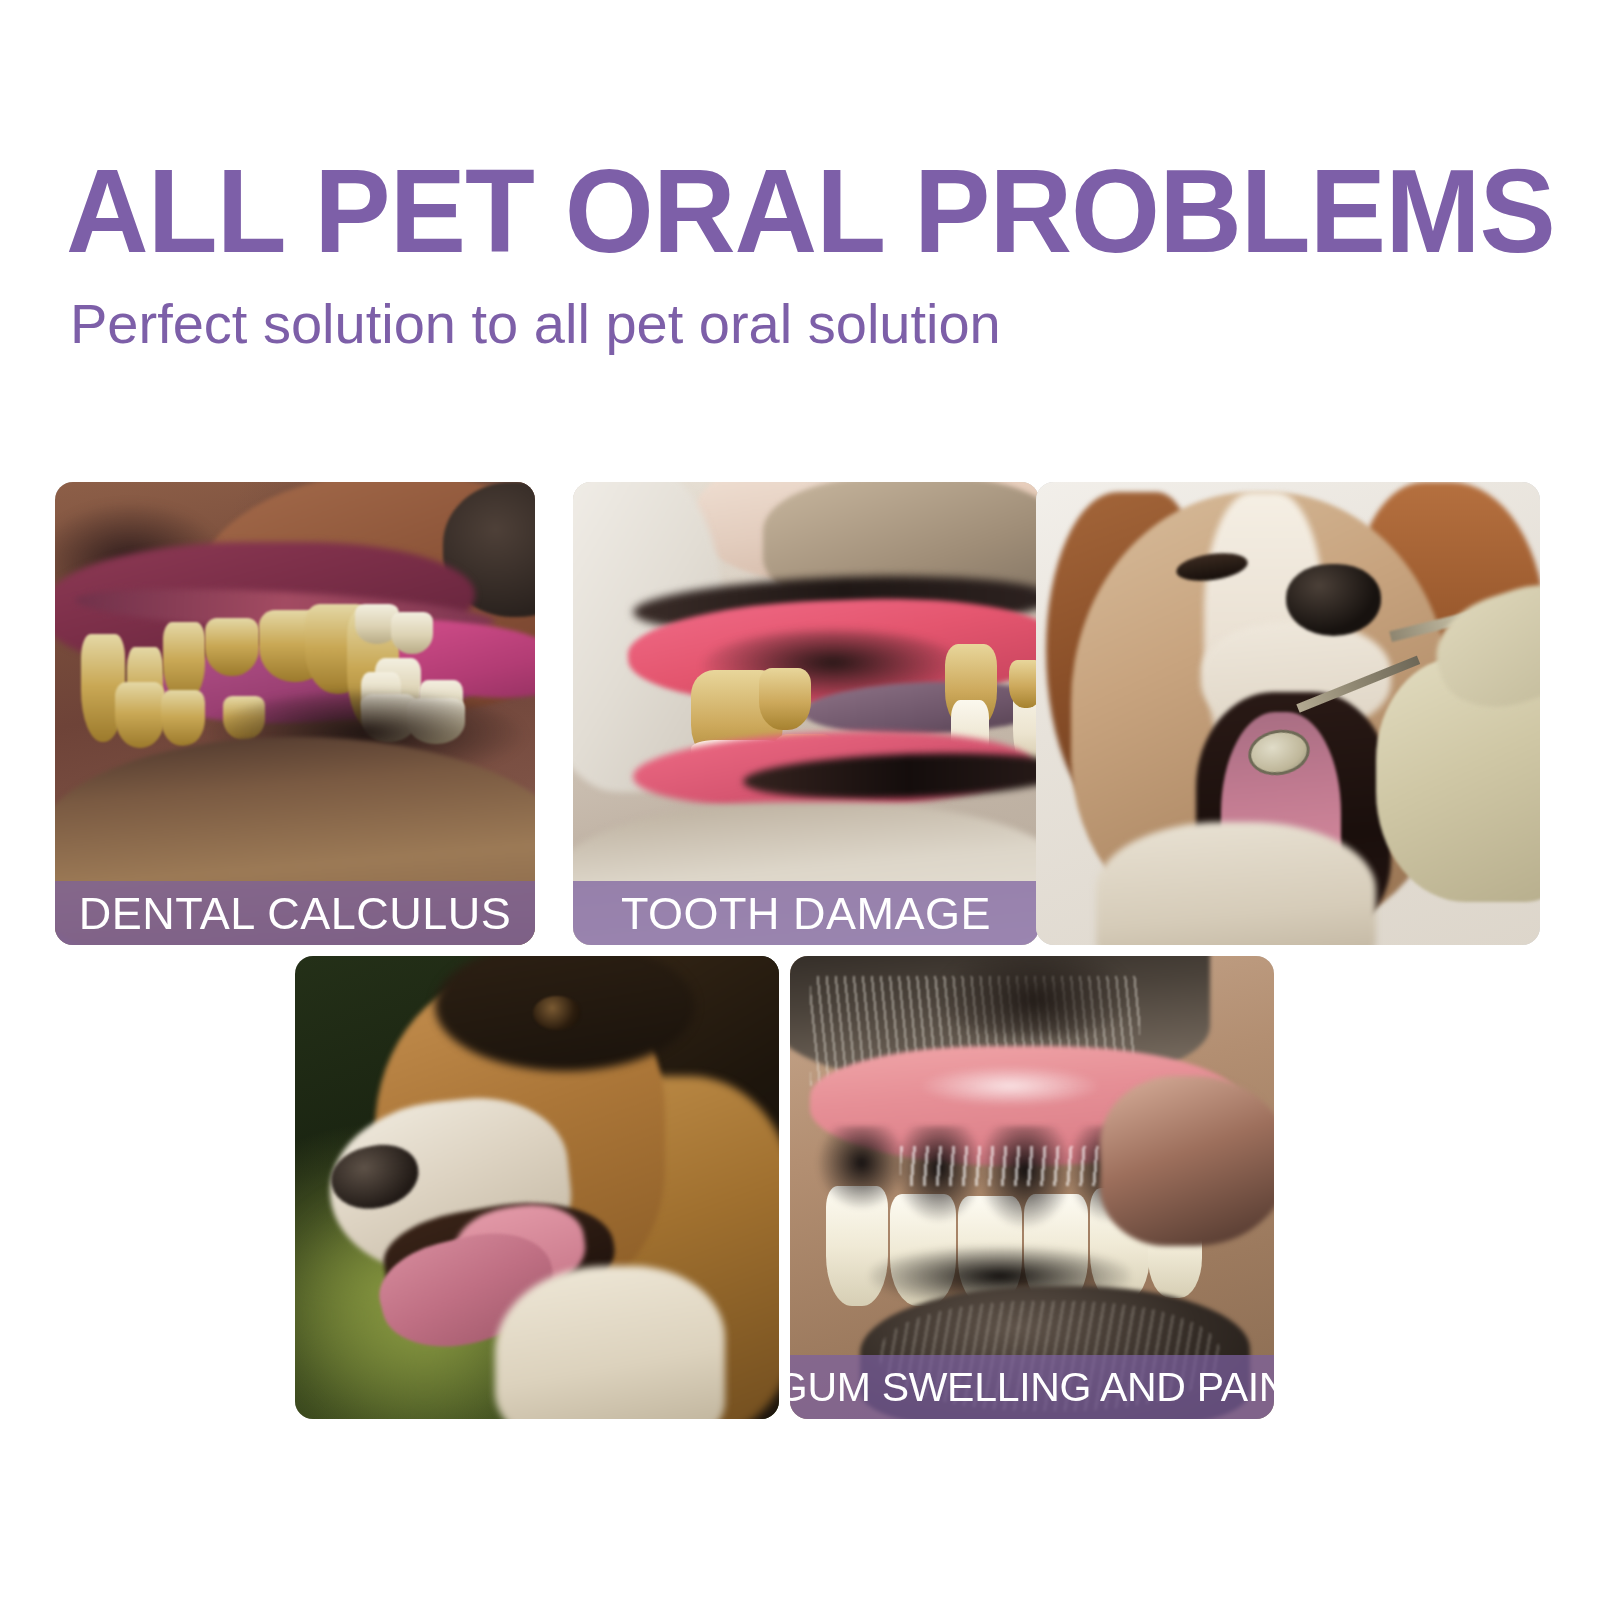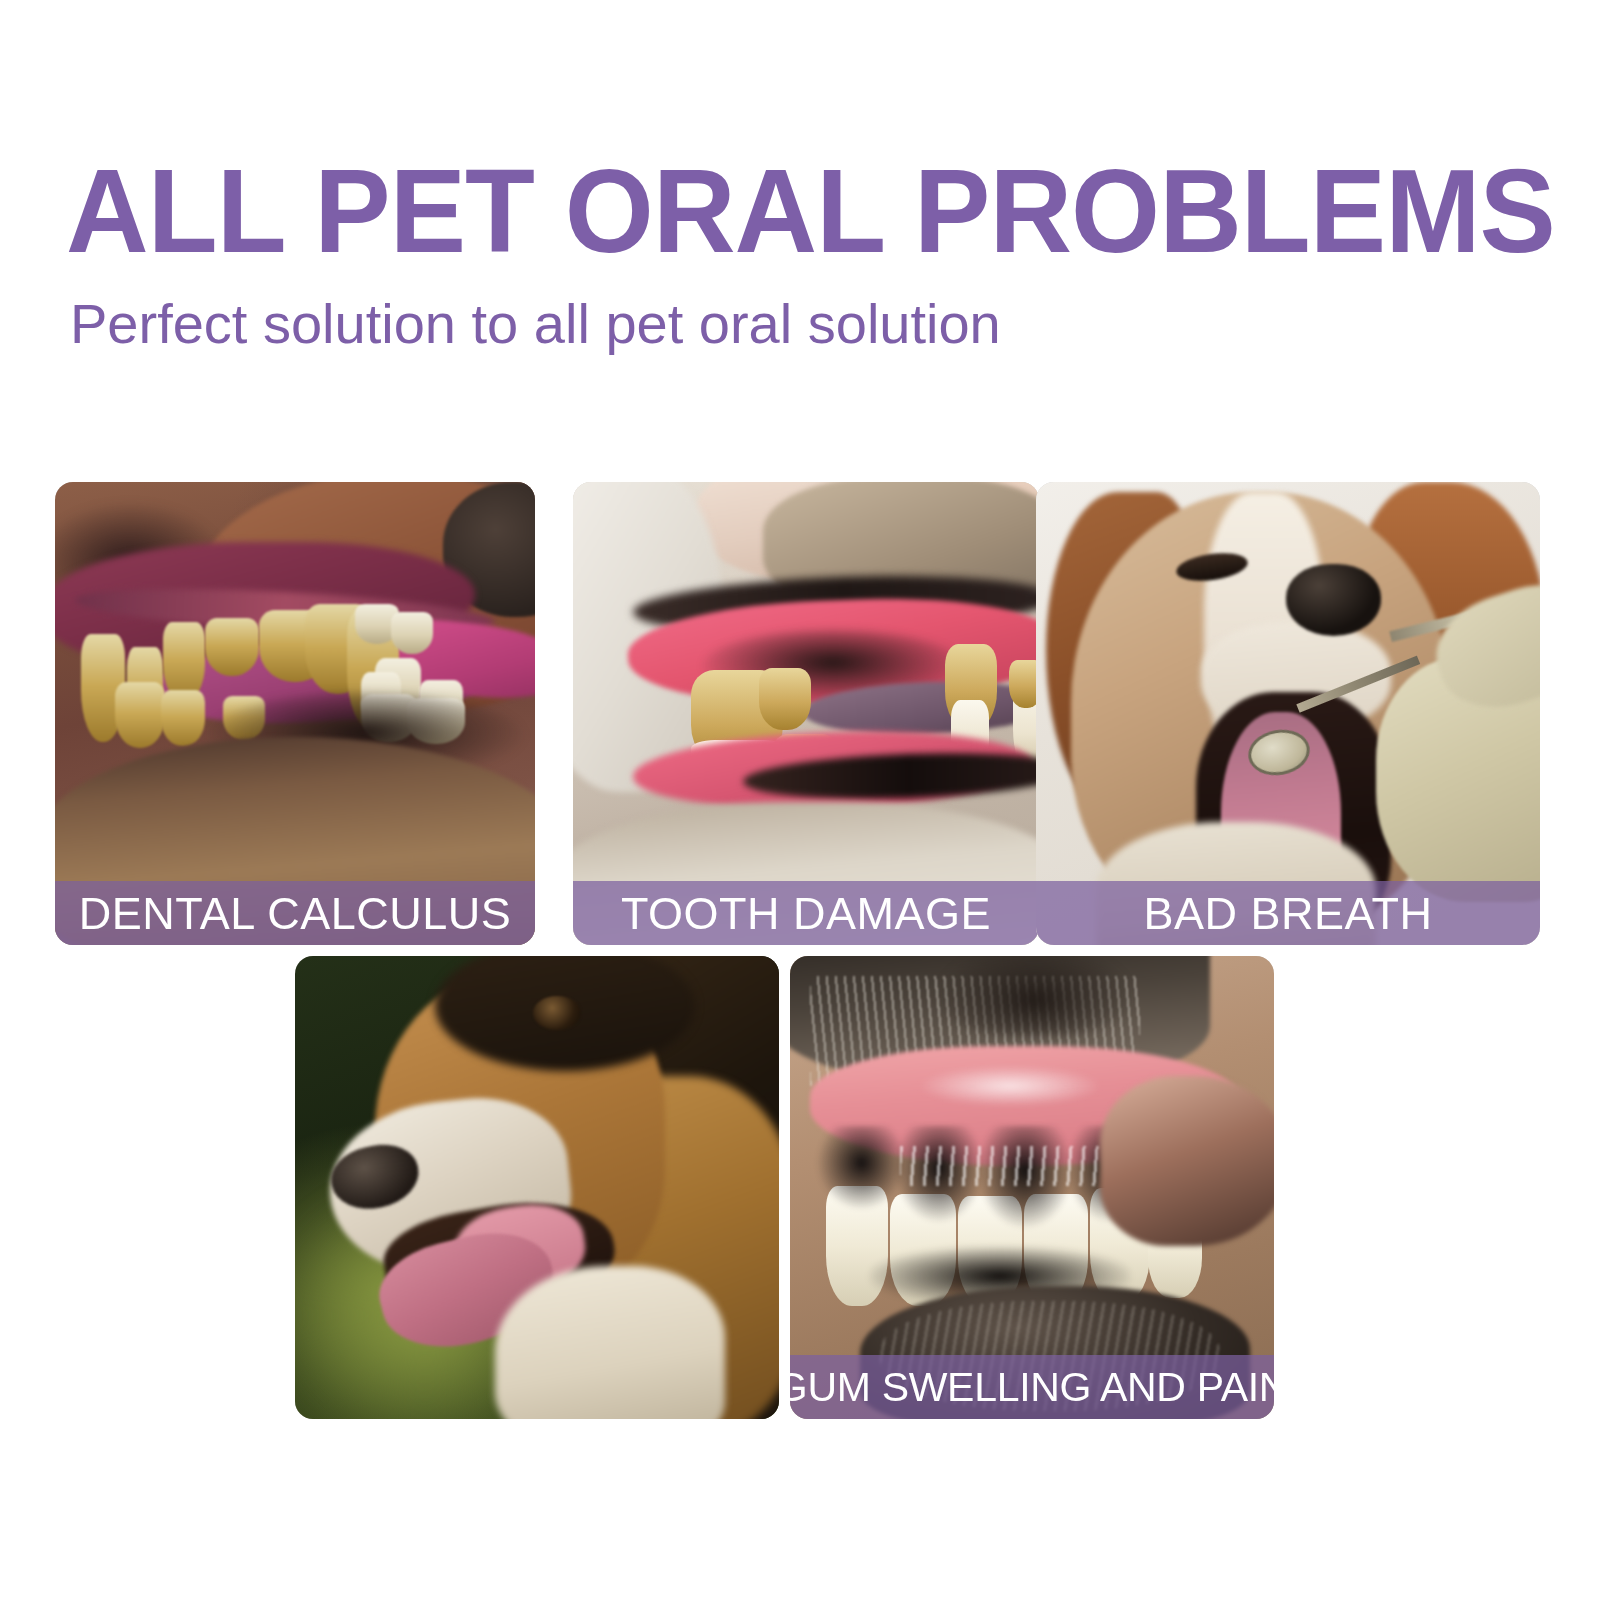--- a/index.html
+++ b/index.html
@@ -605,23 +605,20 @@
     <div class="layer" id="c3-nose"></div>
     <div class="layer" id="c3-mouth"></div>
     <div class="layer" id="c3-tongue"></div>
     <div class="layer" id="c3-handle"></div>
     <div class="layer" id="c3-mirror"></div>
     <div class="layer" id="c3-glove"></div>
     <div class="layer" id="c3-probe"></div>
     <div class="layer" id="c3-glove2"></div>
     <div class="layer" id="c3-chest"></div>
   </div>
-  <div class="caption-bar">
-    <span class="caption-text">BAD BREATH</span>
-  </div>
 </div>
 
 <div class="card" id="card-4">
   <div class="photo">
     <div class="layer" id="c4-bg"></div>
     <div class="layer" id="c4-bgblur"></div>
     <div class="layer" id="c4-mane"></div>
     <div class="layer" id="c4-ruff"></div>
     <div class="layer" id="c4-head"></div>
     <div class="layer" id="c4-topdark"></div>

